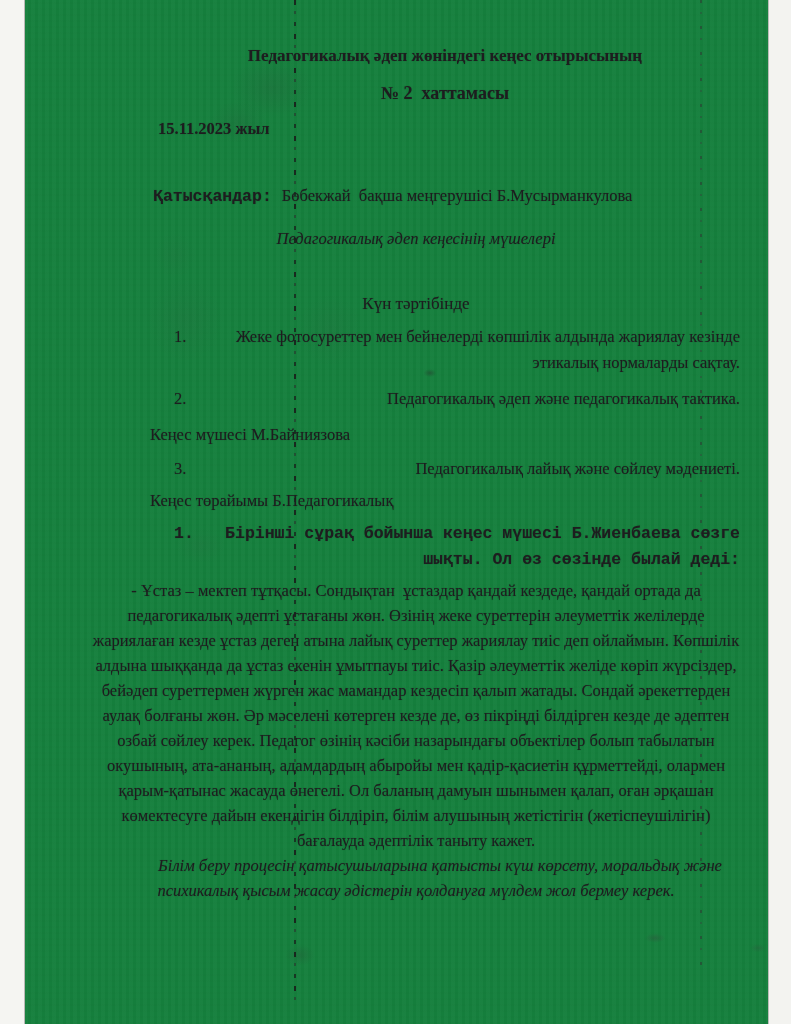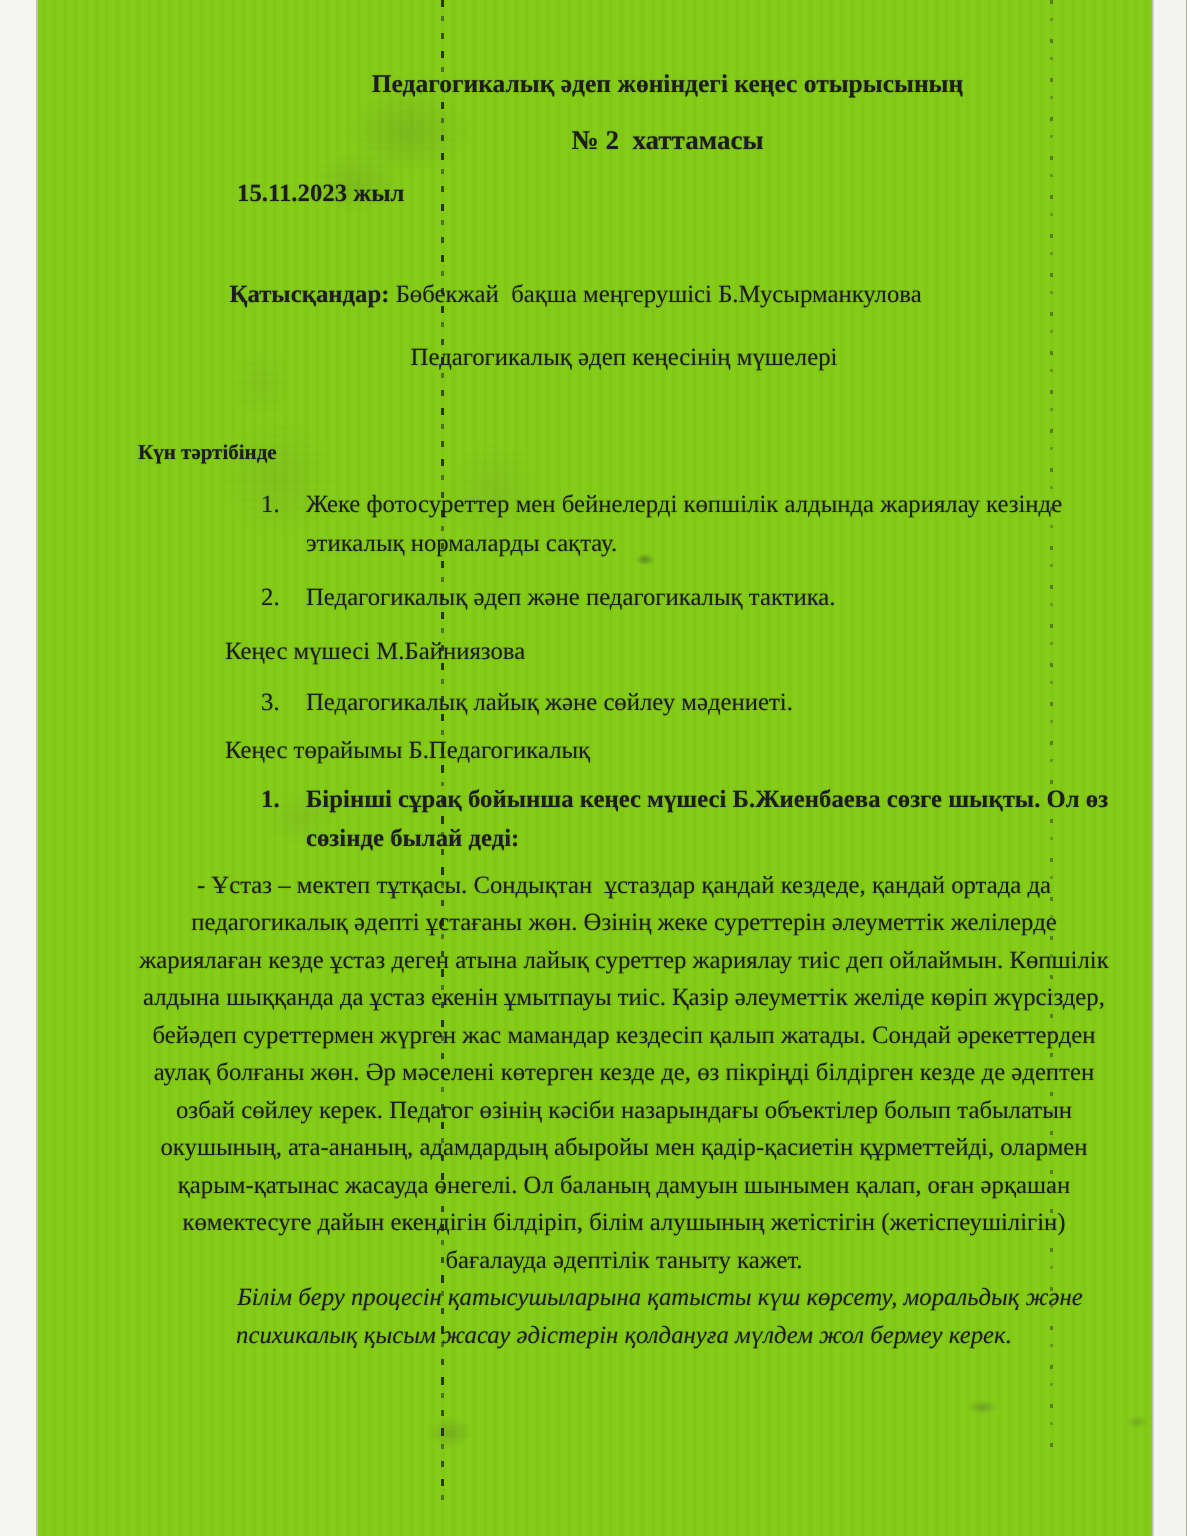--- a/index.html
+++ b/index.html
@@ -6,21 +6,21 @@
   html, body {
     margin: 0;
     padding: 0;
     background: #a8a8a6;
   }
   .page {
     position: relative;
     width: 791px;
     height: 1024px;
     overflow: hidden;
-    background: #84cc16;
+    background: #15803d;
     font-family: "Liberation Serif", "DejaVu Serif", serif;
     color: #1d1d1f;
   }
   
   .texture {
     position: absolute;
     inset: 0;
     pointer-events: none;
     background:
       repeating-linear-gradient(90deg, rgba(0,0,0,0.015) 0 3px, rgba(255,255,255,0.02) 3px 7px),
@@ -71,54 +71,54 @@
   
   .content {
     position: absolute;
     left: 92px; top: 0;
     width: 648px;
     font-size: 16.5px;
     line-height: 25px;
     text-shadow: 0 0 1px rgba(35,35,35,0.45);
   }
   .content .t { white-space: pre-wrap; }
-  .bold { font-weight: bold; }
+  .bold { font-weight: bold; font-family: Liberation Mono, monospace; }
   .title {
     margin: 45px 0 0;
     padding-left: 58px;
     font-size: 17px;
     font-weight: bold;
     text-align: center;
     line-height: 21px;
   }
   .subtitle {
     margin: 17px 0 0;
     padding-left: 58px;
     font-size: 18px;
     font-weight: bold;
     text-align: center;
     line-height: 21px;
   }
   .date { margin: 12px 0 0 66px; font-weight: bold; }
   .participants { margin: 42px 0 0 61px; }
-  .members { margin: 17px 0 12px; text-align: center; }
+  .members { margin: 17px 0 12px; text-align: center; font-style: italic; }
   .agenda-heading {
     margin: 40px 0 0;
-    font-size: 14px;
-    font-weight: bold;
-    text-align: left;
+    font-size: 17px;
+    font-weight: normal;
+    text-align: center;
     line-height: 25px;
   }
   .list-row {
     display: flex;
     margin: 8px 0 0 82px;
     line-height: 26px;
   }
   .list-row .num { flex: none; width: 30px; }
-  .list-row .itext { flex: 1; }
+  .list-row .itext { flex: 1; text-align: right; }
   .speaker { margin: 7px 0 0 58px; }
   .speaker-2 { margin-top: 10px; }
   .speaker-3 { margin-top: 6px; }
   .row-2 { margin-top: 10px; }
   .row-3 { margin-top: 9px; }
   .speech-head { margin-top: 8px; }
   .body-par { margin: 5px 0 0; text-align: center; }
   .body-par.cont { margin-top: 0; text-indent: 48px; font-style: italic; }
   p, h1, h2, h3 { padding: 0; }
 </style>

